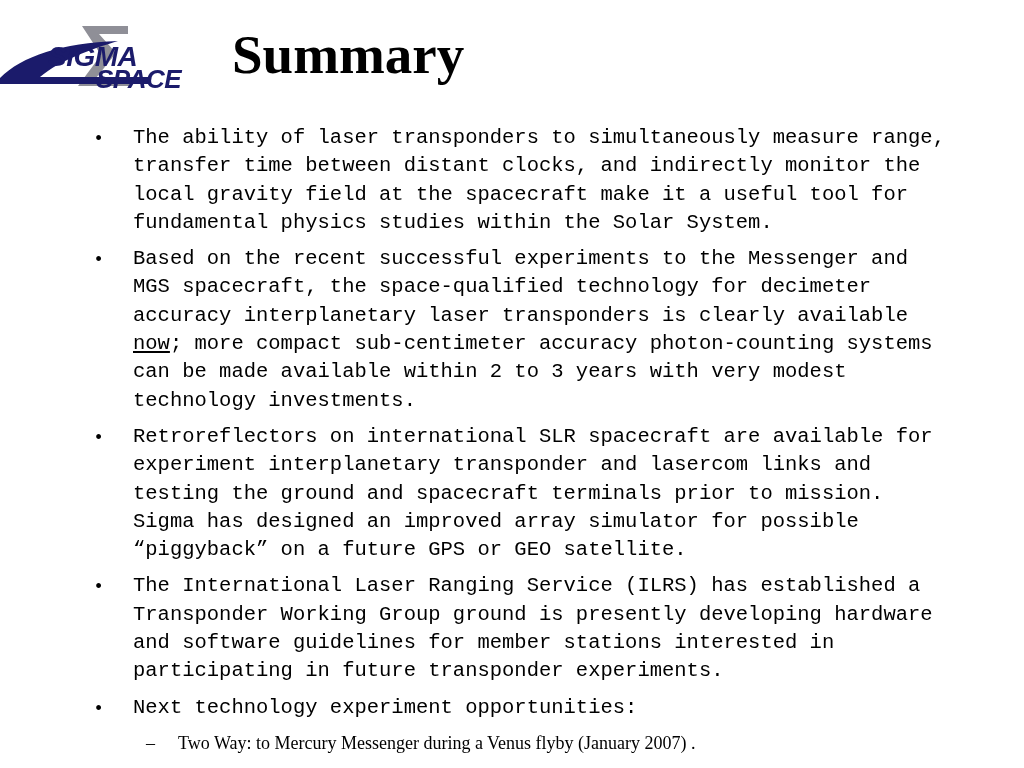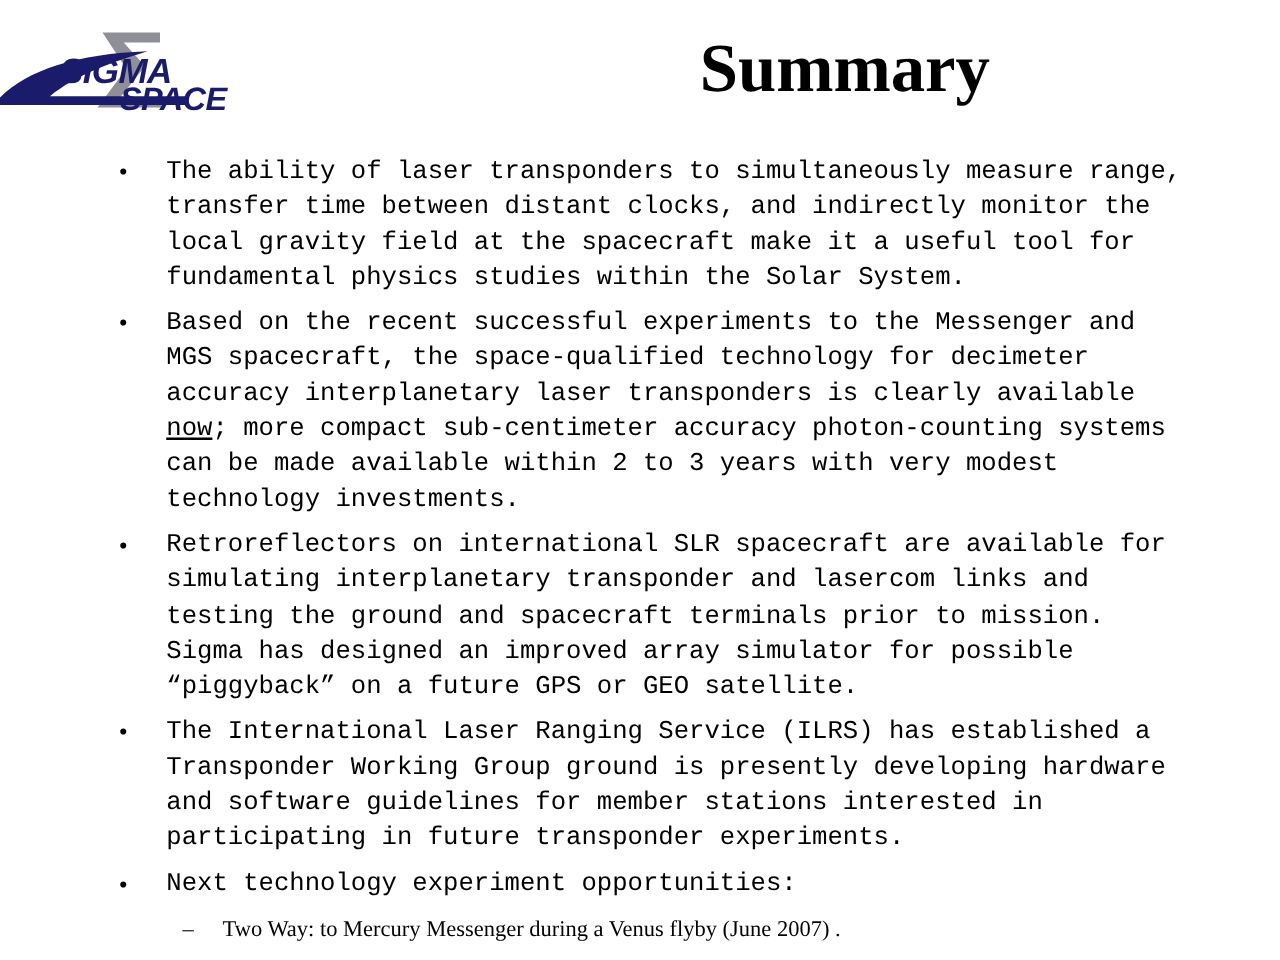--- a/index.html
+++ b/index.html
@@ -35,21 +35,21 @@
     height: 72px;
   }
   .logo svg { display: block; }
 
   
   .slide-title {
     position: absolute;
     left: 232px;
     top: 24px;
     width: 560px;
-    text-align: right;
+    text-align: left;
     font-family: "Liberation Serif", "DejaVu Serif", serif;
     font-weight: bold;
     font-size: 55px;
     line-height: 62px;
     letter-spacing: 0px;
     color: #000000;
     white-space: nowrap;
   }
 
   
@@ -136,37 +136,37 @@
       <span class="btext">The ability of laser transponders to simultaneously measure range, transfer time between distant clocks, and indirectly monitor the local gravity field at the spacecraft make it a useful tool for fundamental physics studies within the Solar System.</span>
     </div>
 
     <div class="bullet-row">
       <span class="marker">•</span>
       <span class="btext"><span>Based on the recent successful experiments to the Messenger and MGS spacecraft, the space-qualified technology for decimeter accuracy interplanetary laser transponders is clearly available </span><span class="u">now</span><span>; more compact sub-centimeter accuracy photon-counting systems can be made available within 2 to 3 years with very modest technology investments.</span></span>
     </div>
 
     <div class="bullet-row">
       <span class="marker">•</span>
-      <span class="btext">Retroreflectors on international SLR spacecraft are available for simulating interplanetary transponder and lasercom links and testing the ground and spacecraft terminals prior to mission. Sigma has designed an improved array simulator for possible “piggyback” on a future GPS or GEO satellite.</span>
+      <span class="btext">Retroreflectors on international SLR spacecraft are available for experiment interplanetary transponder and lasercom links and testing the ground and spacecraft terminals prior to mission. Sigma has designed an improved array simulator for possible “piggyback” on a future GPS or GEO satellite.</span>
     </div>
 
     <div class="bullet-row">
       <span class="marker">•</span>
       <span class="btext">The International Laser Ranging Service (ILRS) has established a Transponder Working Group ground is presently developing hardware and software guidelines for member stations interested in participating in future transponder experiments.</span>
     </div>
 
     <div class="bullet-row">
       <span class="marker">•</span>
       <span class="btext">Next technology experiment opportunities:</span>
     </div>
 
     <div class="sub-list">
       <div class="sub-row">
         <span class="marker">–</span>
-        <span class="btext">Two Way: to Mercury Messenger during a Venus flyby (June 2007) .</span>
+        <span class="btext">Two Way: to Mercury Messenger during a Venus flyby (January 2007) .</span>
       </div>
       <div class="sub-row">
         <span class="marker">–</span>
       </div>
     </div>
 
   </div>
 </div>
 
 </body></html>

